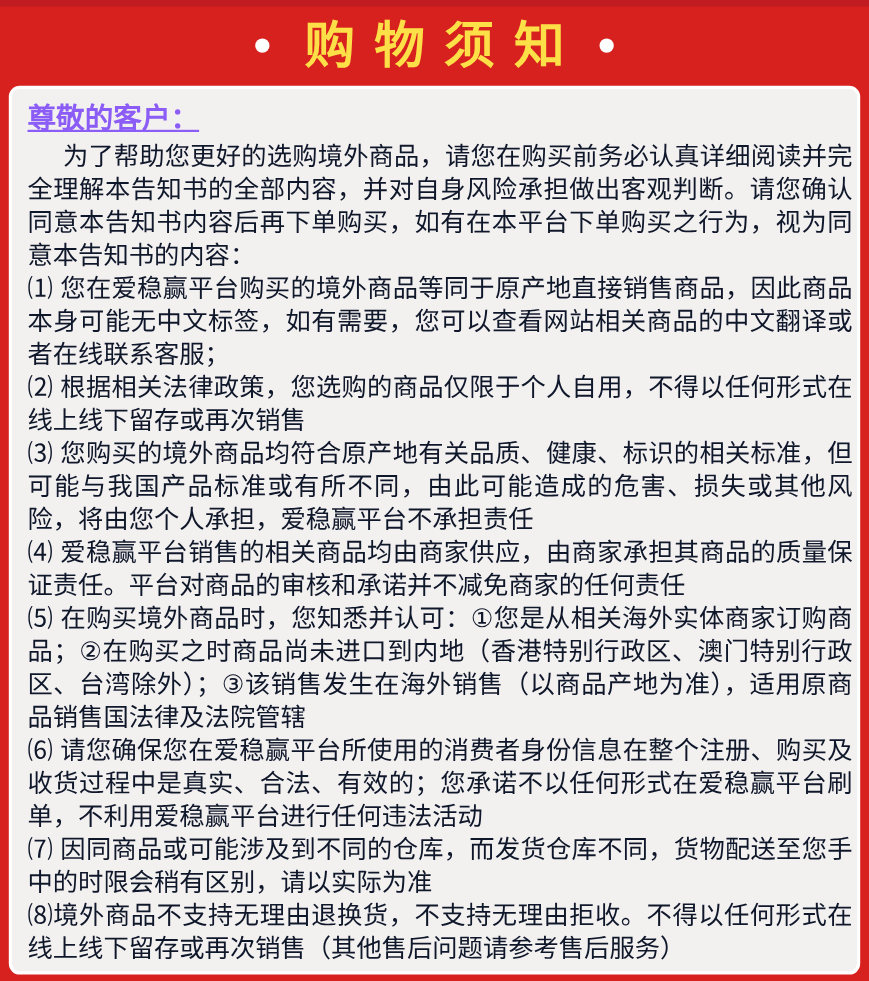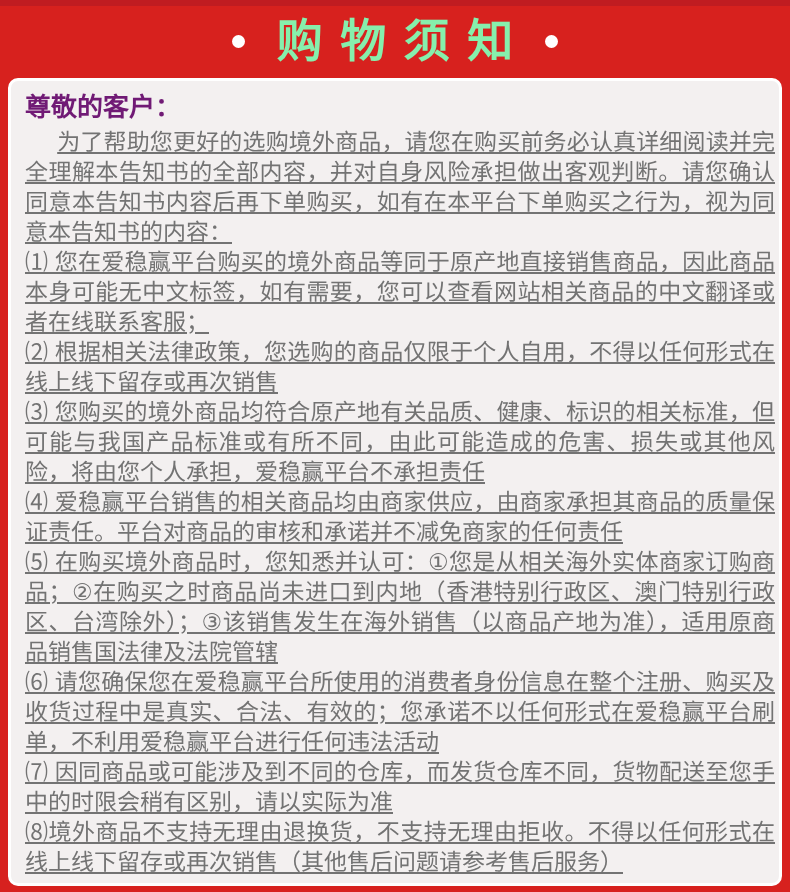--- a/index.html
+++ b/index.html
@@ -24,21 +24,21 @@
   
   .header {
     position: absolute;
     top: 6px; left: 0; right: 0;
     height: 70px;
     display: flex;
     align-items: center;
     justify-content: center;
   }
   .title {
-    color: #86efac;
+    color: #fde047;
     font-size: 46px;
     font-weight: 700;
     letter-spacing: 0.38em;
     text-indent: 0.38em; 
     line-height: 1;
     white-space: nowrap;
   }
   .dot {
     width: 13px; height: 13px;
     border-radius: 50%;
@@ -56,31 +56,31 @@
     border: 3px solid #ffffff;
     border-radius: 10px;
     box-sizing: border-box;
     padding: 8px 4px 10px 14px;
     overflow: hidden;
   }
   .greeting {
     margin: 0 0 2px 0;
     font-size: 26px;
     font-weight: 700;
-    color: #701a75;
+    color: #8b5cf6;
     line-height: 36px;
+    text-decoration: underline;
   }
   .para, .item {
     margin: 0;
     font-size: 23px;
-    color: #737373;
+    color: #0f172a;
     line-height: 30px;
     text-align: justify;
     word-break: break-all;
-    text-decoration: underline;
   }
   .intro { text-indent: 1.4em; }
 </style>
 </head>
 <body>
 
 <div class="page">
 
   <div class="top-strip"></div>
 

